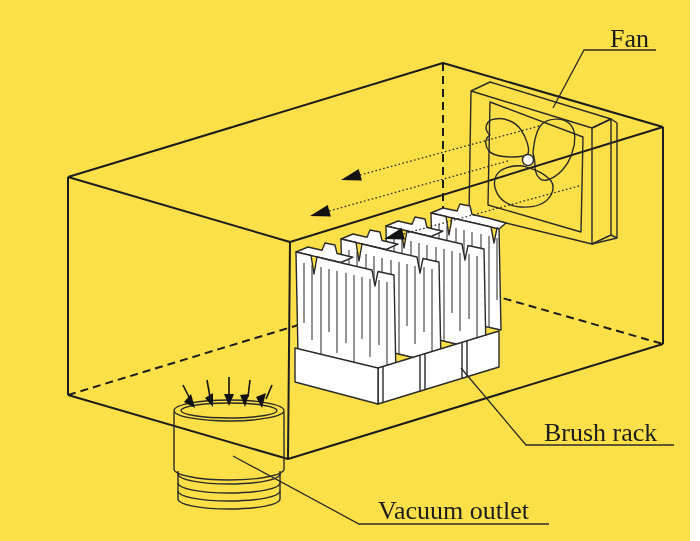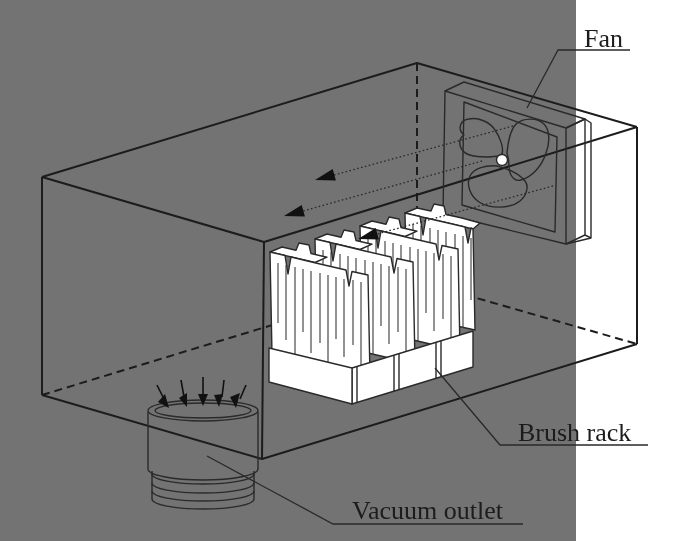--- a/index.html
+++ b/index.html
@@ -6,23 +6,24 @@
     margin: 0;
     padding: 0;
     background: #ffffff;
     width: 700px;
     height: 541px;
     overflow: hidden;
     font-family: "Liberation Serif", serif;
   }
   #stage {
     position: relative;
-    width: 576px;
+    width: 664px;
     height: 541px;
-    background: #737373;
+    background: #fde047;
+    padding-left: 26px;
   }
   svg { display: block; }
   .edge       { fill: none; stroke: #1c1c1c; stroke-width: 2;   stroke-linejoin: round; }
   .edge-hidden{ fill: none; stroke: #1c1c1c; stroke-width: 2;   stroke-dasharray: 8 5; }
   .part       { fill: none; stroke: #2a2a2a; stroke-width: 1.4; stroke-linejoin: round; }
   .part-fill  { fill: #ffffff; stroke: #2a2a2a; stroke-width: 1.4; stroke-linejoin: round; }
   .bristles   { fill: none; stroke: #3a3a3a; stroke-width: 1.1; }
   .airflow    { fill: none; stroke: #2a2a2a; stroke-width: 1.3; stroke-dasharray: 1.6 2.4; }
   .arrowhead  { fill: #111111; stroke: none; }
   .leader     { fill: none; stroke: #2a2a2a; stroke-width: 1.3; }

